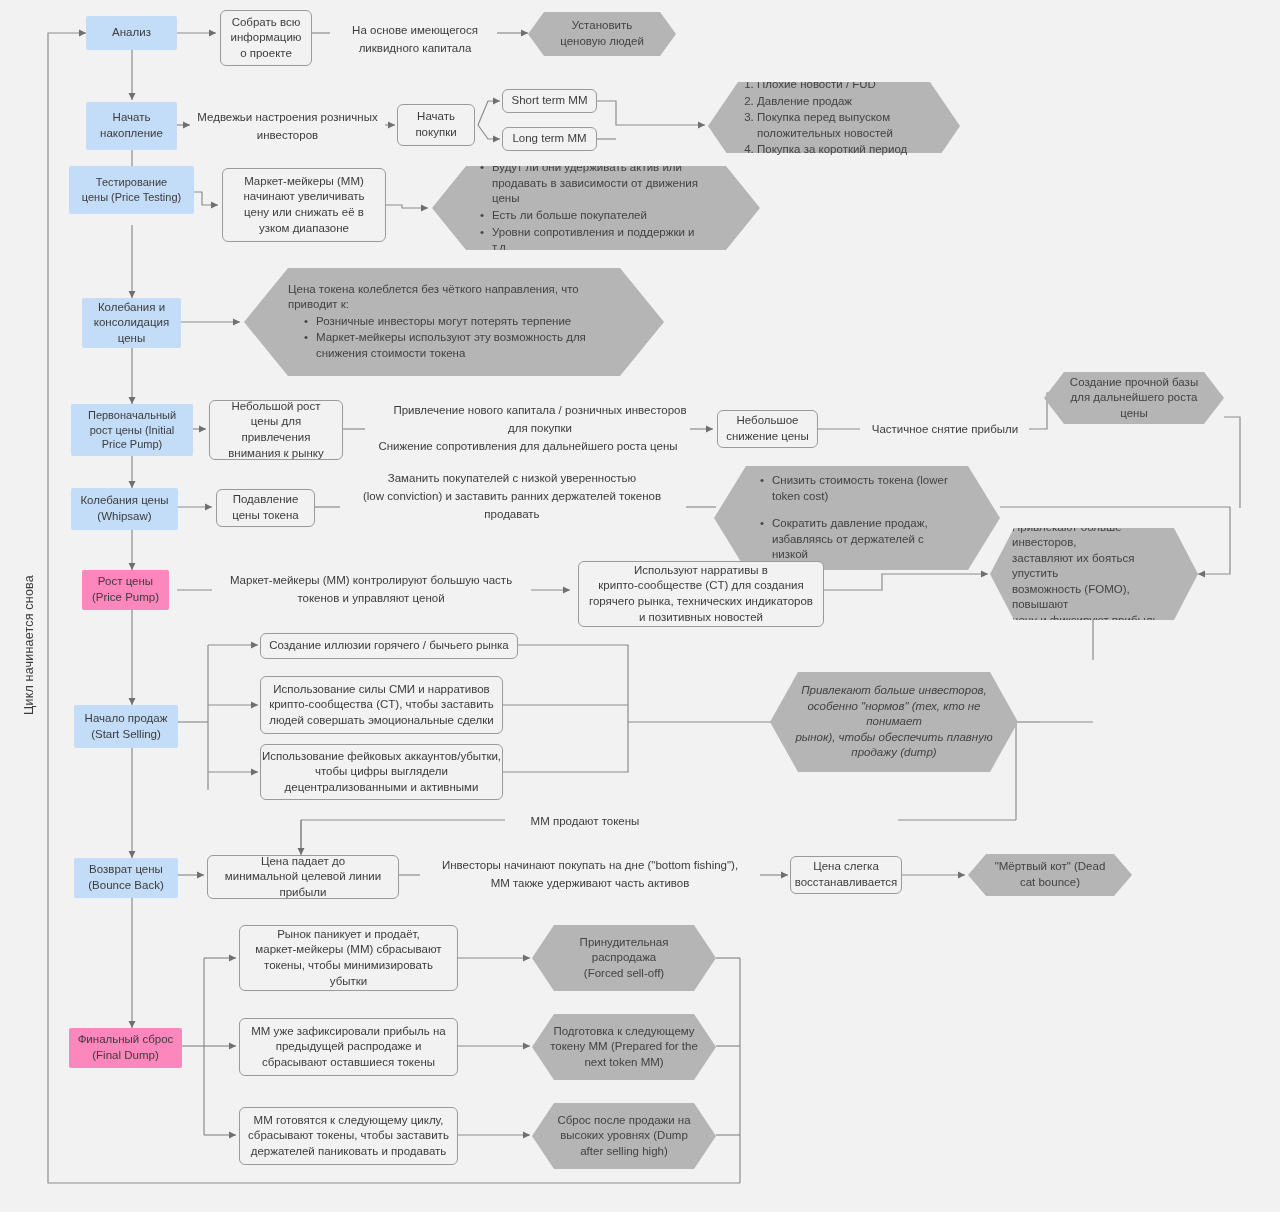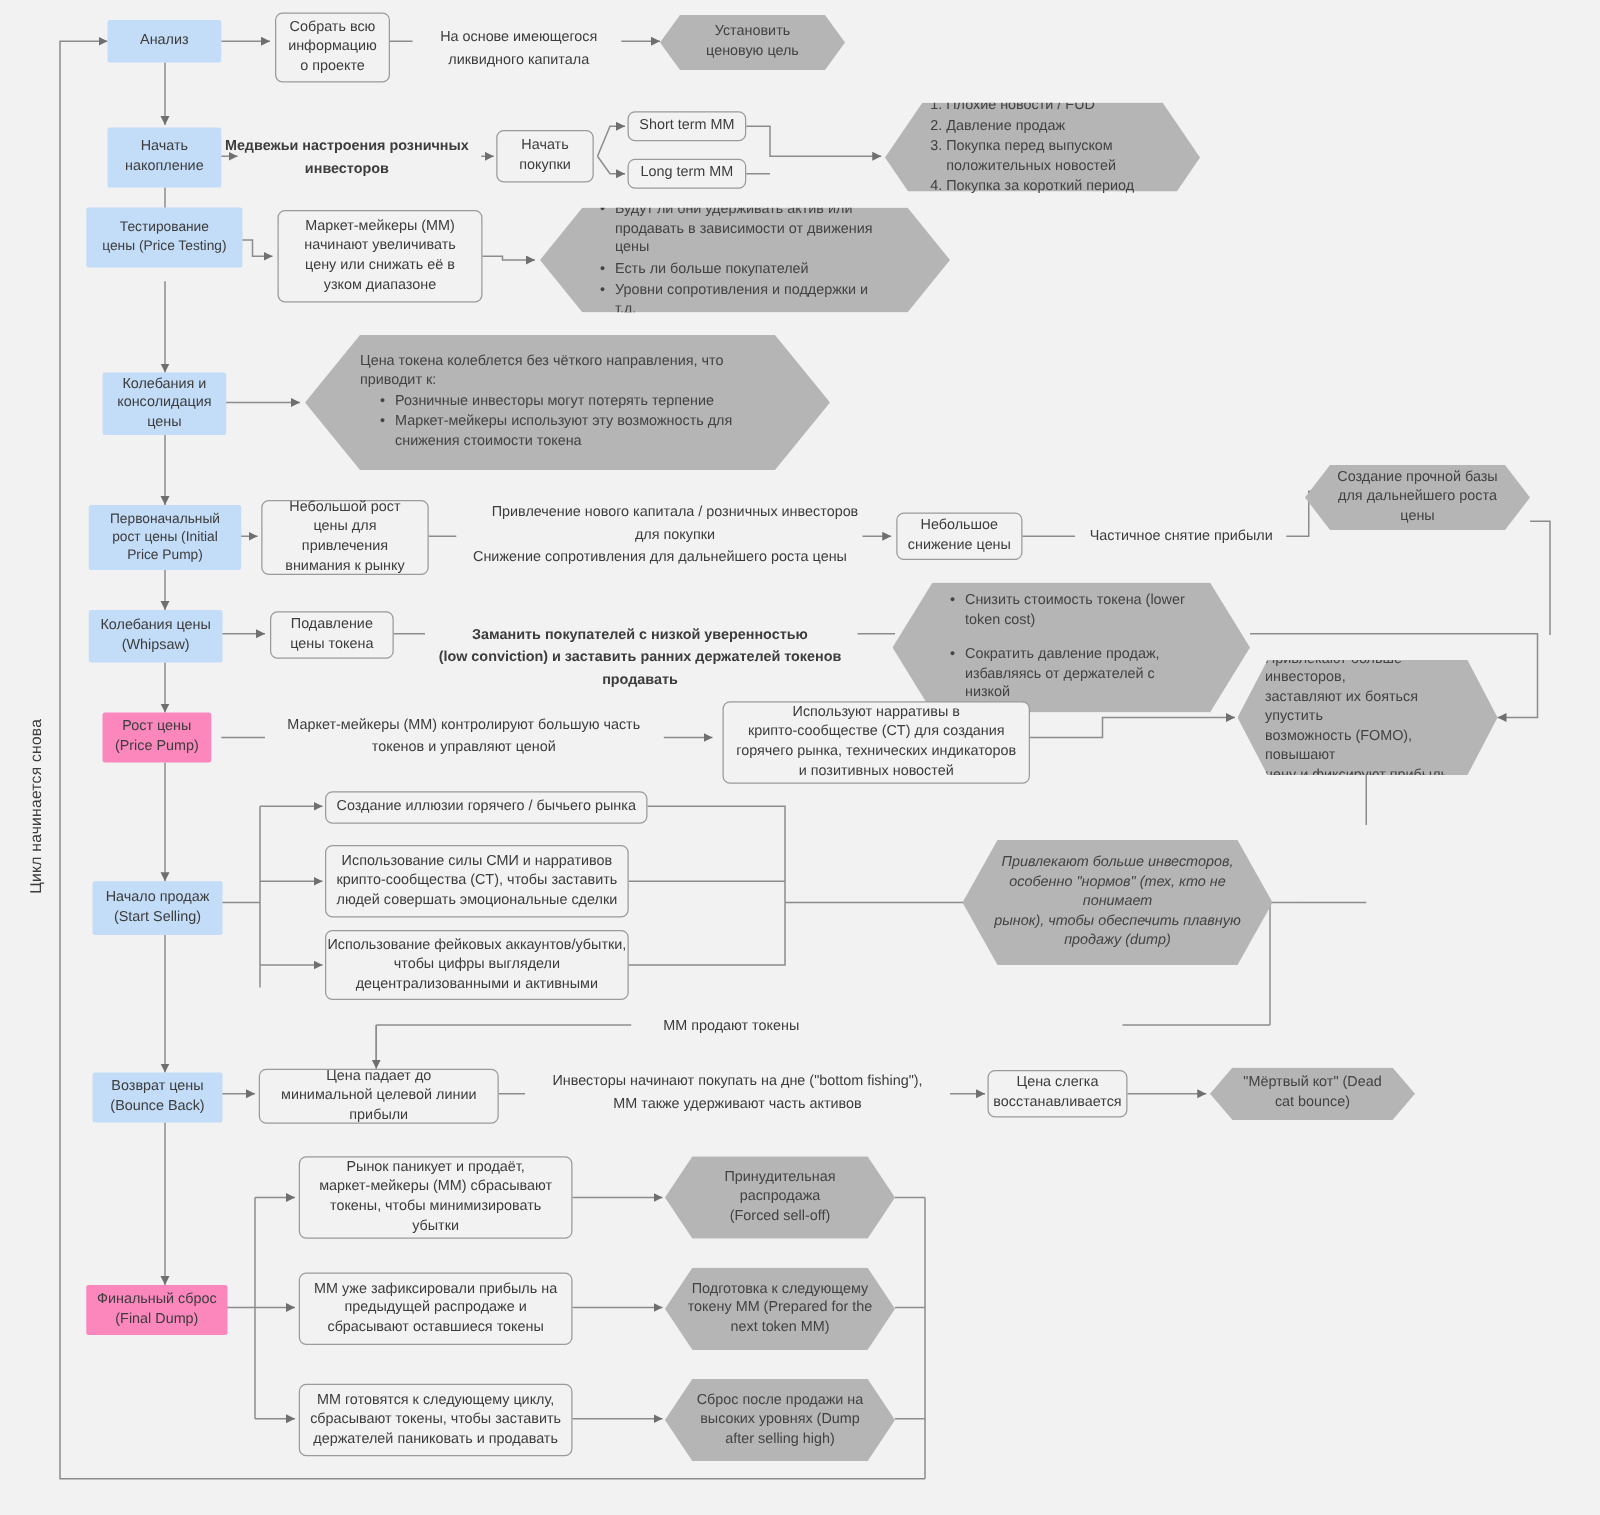--- a/index.html
+++ b/index.html
@@ -160,24 +160,24 @@
 
   <div class="node rect" style="left:220px;top:10px;width:92px;height:56px;white-space:pre-line;"><span>Собрать всю
 информацию
 о проекте</span></div>
 
   <div class="lbl" style="left:330px;top:22px;width:170px;white-space:pre-line;">На основе имеющегося
 ликвидного капитала</div>
 
   <div class="node hex" style="left:528px;top:12px;width:148px;height:44px;clip-path:polygon(16px 0,132px 0,148px 22px,132px 44px,16px 44px,0 22px);">
     <div class="hexinner" style="white-space:pre-line;">Установить
-ценовую цель</div>
-  </div>
-
-  <div class="lbl" style="left:176px;top:109px;width:203px;white-space:pre-line;font-weight:bold;">Медвежьи настроения розничных
+ценовую людей</div>
+  </div>
+
+  <div class="lbl" style="left:186px;top:109px;width:203px;white-space:pre-line;">Медвежьи настроения розничных
 инвесторов</div>
 
   <div class="node rect" style="left:397px;top:104px;width:78px;height:42px;white-space:pre-line;"><span>Начать
 покупки</span></div>
 
   <div class="node rect" style="left:502px;top:89px;width:95px;height:24px;">
       <span>Short term MM</span>
     </div>
 
   <div class="node rect" style="left:502px;top:127px;width:95px;height:24px;">
@@ -241,21 +241,21 @@
 
   <div class="node hex" style="left:1044px;top:372px;width:180px;height:52px;clip-path:polygon(20px 0,160px 0,180px 26px,160px 52px,20px 52px,0 26px);">
     <div class="hexinner" style="white-space:pre-line;padding:0 18px;">Создание прочной базы
 для дальнейшего роста
 цены</div>
   </div>
 
   <div class="node rect" style="left:216px;top:489px;width:99px;height:38px;white-space:pre-line;"><span>Подавление
 цены токена</span></div>
 
-  <div class="lbl" style="left:338px;top:500px;width:348px;white-space:pre-line;font-weight:bold;">Заманить покупателей с низкой уверенностью
+  <div class="lbl" style="left:338px;top:470px;width:348px;white-space:pre-line;">Заманить покупателей с низкой уверенностью
 (low conviction) и заставить ранних держателей токенов
 продавать</div>
 
   <div class="node hex leftal" style="left:714px;top:466px;width:286px;height:104px;clip-path:polygon(32px 0,254px 0,286px 52px,254px 104px,32px 104px,0 52px);">
     <div class="hexinner" style="padding:0 44px;">
       <ul class="b">
         <li style="white-space:pre-line;margin-bottom:12px;">Снизить стоимость токена (lower
 token cost)</li>
         <li style="white-space:pre-line;">Сократить давление продаж,
 избавляясь от держателей с низкой</li>

